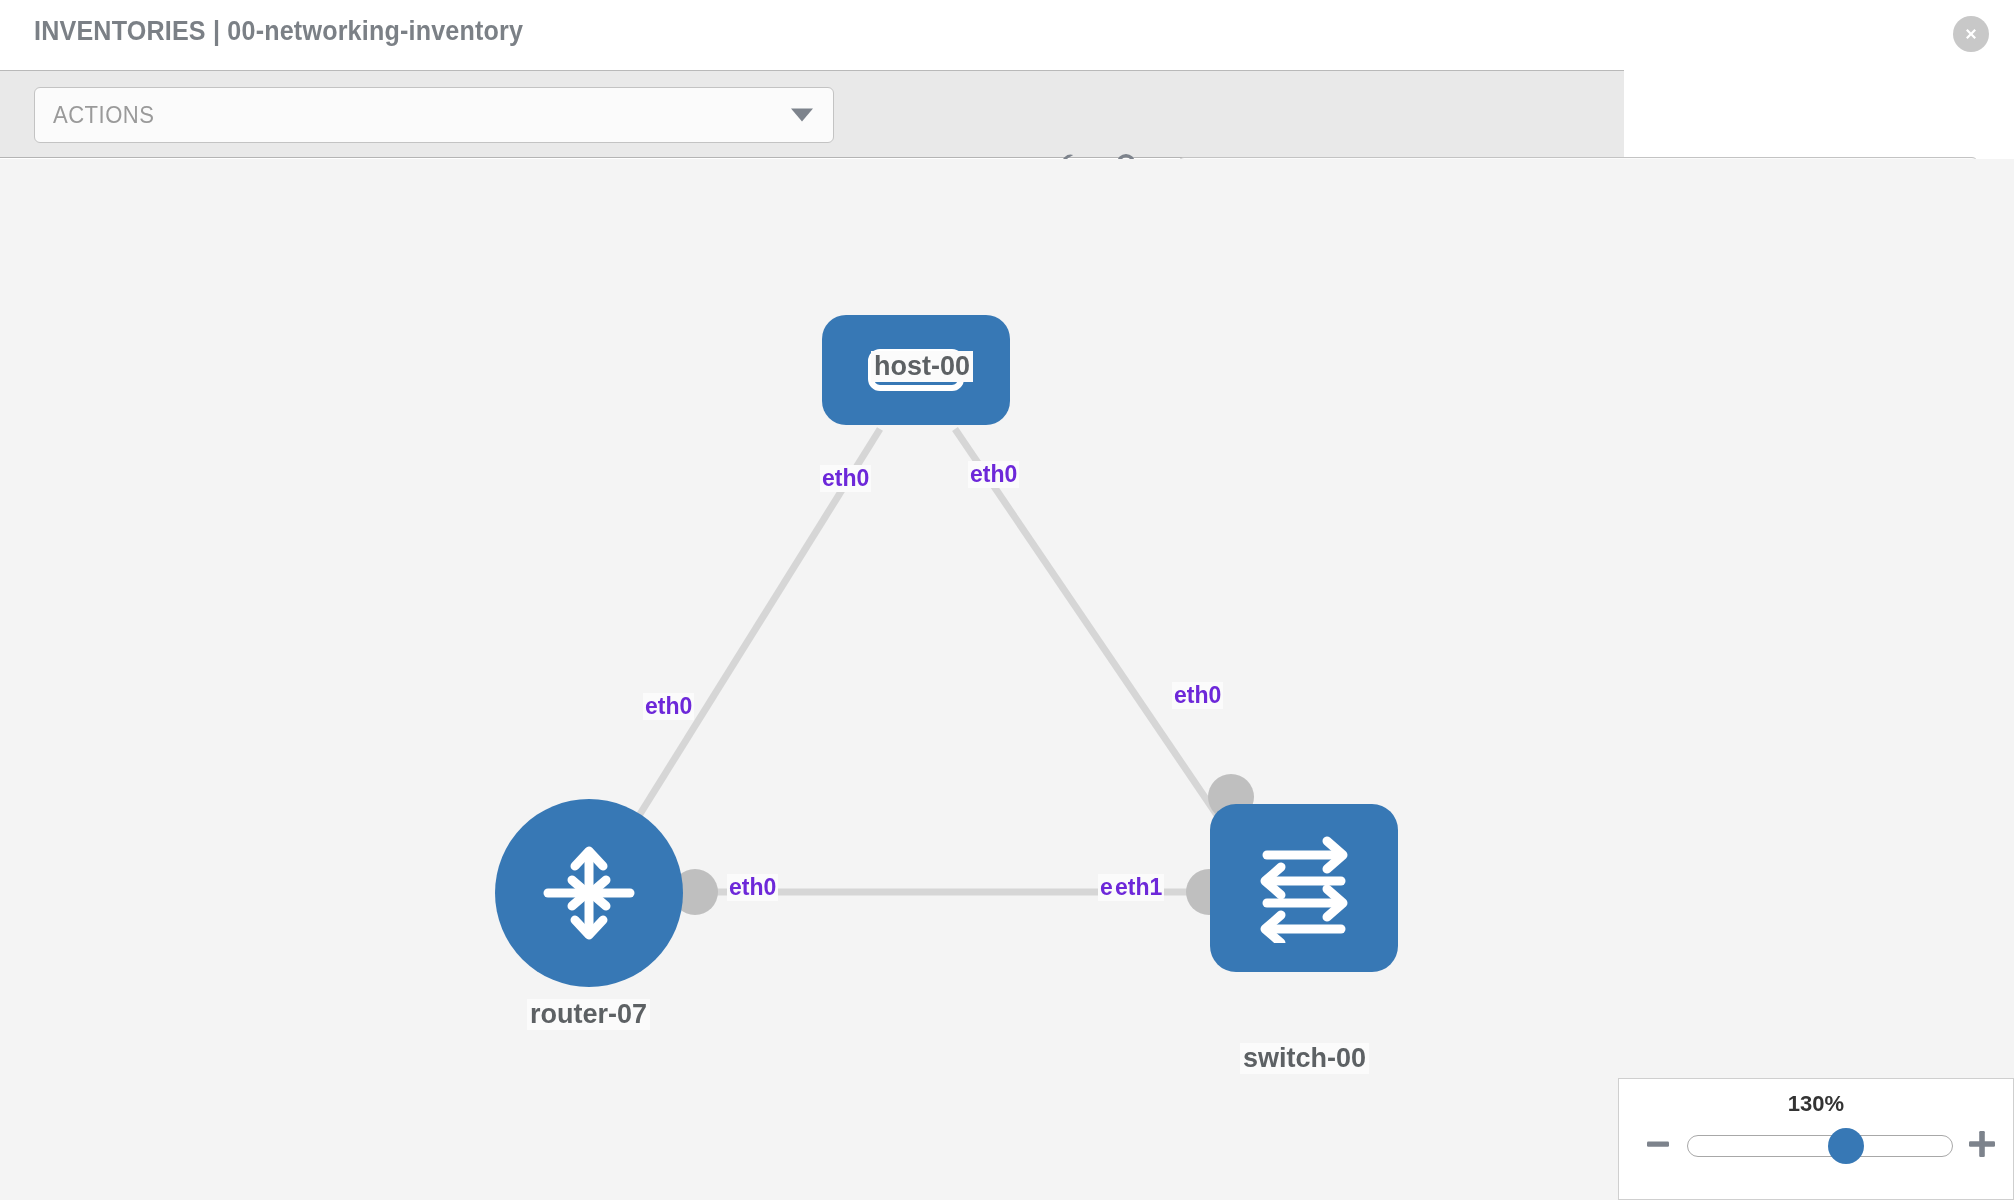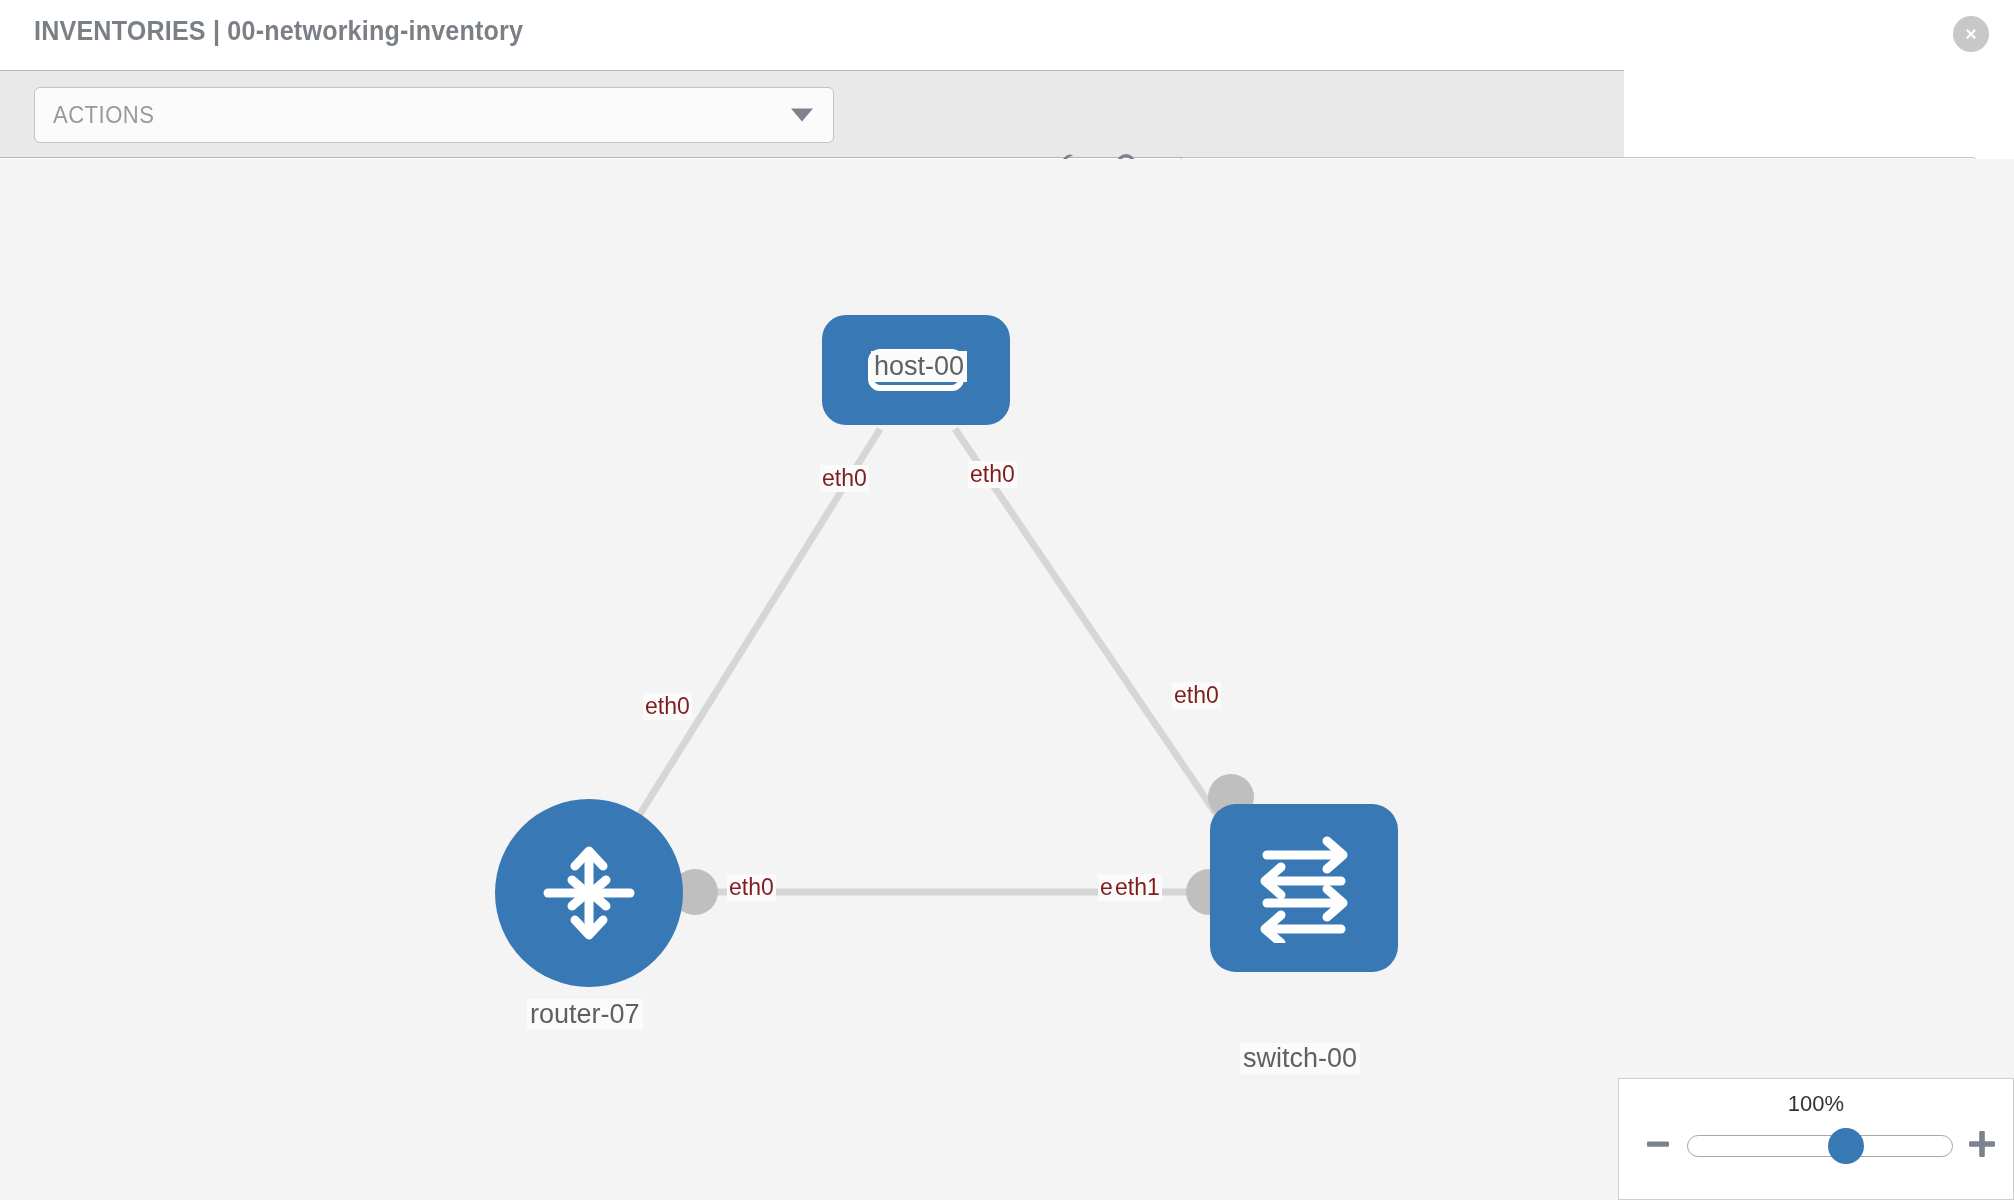--- a/index.html
+++ b/index.html
@@ -84,20 +84,21 @@
     font-family: "Liberation Sans Narrow", "Liberation Sans", sans-serif;
     white-space: nowrap;
   }
 
   
   .canvas {
     position: absolute; left: 0; top: 159px;
     width: 2014px; height: 1041px;
     background: #f4f4f4;
     overflow: hidden;
+    font-weight: bold;
   }
   .topology { position: absolute; left: 0; top: 0; width: 2014px; height: 1041px; }
 
   
   .node { position: absolute; }
   .node-shape {
     position: absolute; background: #3778b5;
     display: flex; align-items: center; justify-content: center;
     cursor: pointer;
   }
@@ -123,21 +124,21 @@
   }
 
   .port {
     position: absolute; width: 46px; height: 46px; border-radius: 50%;
     background: #bfbfbf; cursor: pointer;
   }
 
   .edge-label {
     position: absolute; white-space: nowrap;
     background: #fbfbfb;
-    font-size: 23px; color: #7f1d1d;
+    font-size: 23px; color: #6d28d9;
     padding: 0 2px;
     font-family: "Liberation Sans", sans-serif;
   }
 
   
   .zoom-panel {
     position: absolute; left: 1618px; top: 1078px;
     width: 396px; height: 122px;
     background: #ffffff;
     border: 1px solid #cfcfcf;
@@ -278,21 +279,21 @@
 
     <div class="edge-label" style="left:820px; top:306px;">eth0</div>
     <div class="edge-label" style="left:968px; top:302px;">eth0</div>
     <div class="edge-label" style="left:643px; top:534px;">eth0</div>
     <div class="edge-label" style="left:1172px; top:523px;">eth0</div>
     <div class="edge-label" style="left:727px; top:715px;">eth0</div>
     <div class="edge-label" style="left:1098px; top:715px;">eth0</div>
     <div class="edge-label" style="left:1113px; top:715px;">eth1</div>
 
     <div class="zoom-panel" style="left:1618px; top:919px;">
-      <div class="zoom-value">100%</div>
+      <div class="zoom-value">130%</div>
       <div class="zoom-minus">
         <svg width="26" height="26" viewBox="0 0 26 26" aria-hidden="true">
           <rect x="2" y="10.5" width="22" height="5.2" rx="1.2" fill="#7d838c"></rect>
         </svg>
       </div>
       <div class="zoom-slider">
         <div class="zoom-thumb" id="zoom-thumb" style="left: 60%;"></div>
       </div>
       <div class="zoom-plus">
         <svg width="30" height="30" viewBox="0 0 30 30" aria-hidden="true">

